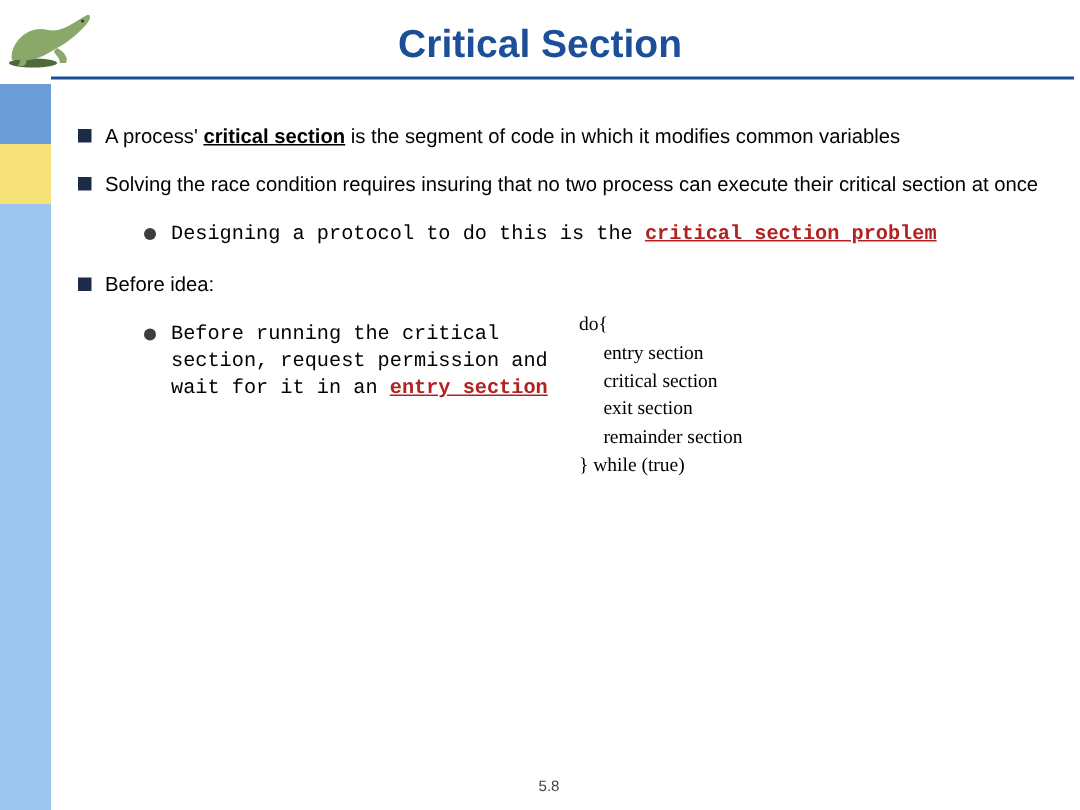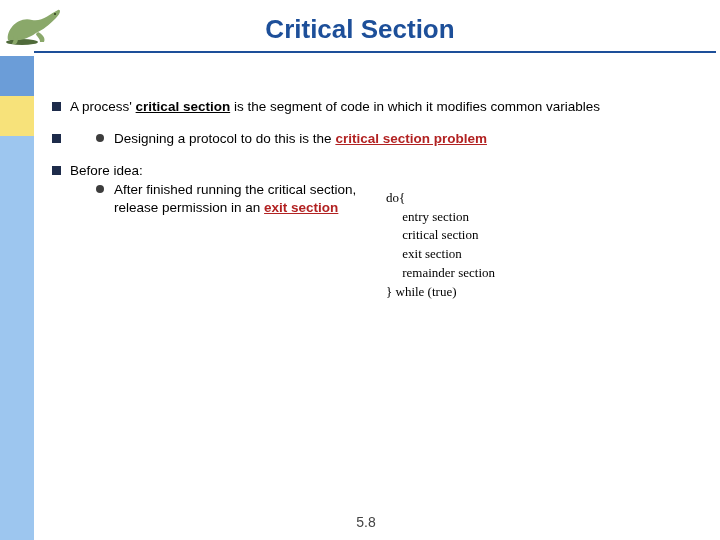--- a/index.html
+++ b/index.html
@@ -40,36 +40,36 @@
   .title-rule {
     border: none;
     border-top: 2px solid #1d4f99;
     margin-left: 34px;
     margin-right: 4px;
   }
   .content {
     position: absolute;
     left: 48px;
     right: 4px;
-    top: 98px;
+    top: 82px;
     font-size: 13.5px;
     line-height: 1.35;
     color: #000;
   }
   .lvl1 { margin-bottom: 14px; position: relative; padding-left: 22px; }
   .lvl1::before {
     content: "";
     position: absolute;
     left: 4px;
     top: 4px;
     width: 9px;
     height: 9px;
     background: #1d2b4a;
   }
-  .lvl2 { margin-top: 0; margin-bottom: 8px; position: relative; padding-left: 44px; }
+  .lvl2 { margin-top: 16px; margin-bottom: 8px; position: relative; padding-left: 44px; font-family: Liberation Mono, monospace; }
   .lvl2::before {
     content: "";
     position: absolute;
     left: 26px;
     top: 4px;
     width: 8px;
     height: 8px;
     background: #3d3d3d;
     border-radius: 50%;
   }
@@ -90,21 +90,21 @@
     line-height: 1.45;
     padding-top: 8px;
     white-space: pre;
   }
   .footer-pg {
     position: absolute;
     left: 12px;
     right: 0;
     bottom: 10px;
     text-align: center;
-    font-size: 14px;
+    font-size: 10px;
     color: #444;
   }
 </style>
 </head>
 <body>
 
 <div class="sidebar">
   <div class="blue-band"></div>
   <div class="yellow-band"></div>
   <div class="lightblue-band"></div>
@@ -123,32 +123,33 @@
 <div class="title">Critical Section</div>
 <hr class="title-rule">
 
 <div class="content">
 
   <div class="lvl1">
     <span>A process' </span><span class="bold uline">critical section</span><span> is the segment of code in which it modifies common variables</span>
   </div>
 
   <div class="lvl1">
+    <span>Solving the race condition requires insuring that no two process can execute their critical section at once</span>
     <div class="lvl2">
       <span>Designing a protocol to do this is the </span><span class="bold uline red">critical section problem</span>
     </div>
   </div>
 
   <div class="lvl1">
     <span>Before idea:</span>
 
     <div class="two-col">
       <div class="left">
         <div class="lvl2">
-          <span>After finished running the critical section,  release permission in an </span><span class="bold uline red">exit section</span>
+          <span>Before running the critical section, request permission and wait for it in an </span><span class="bold uline red">entry section</span>
         </div>
       </div>
       <div class="right"><span>do{</span>
 <span>     entry section</span>
 <span>     critical section</span>
 <span>     exit section</span>
 <span>     remainder section</span>
 <span>} while (true)</span></div>
     </div>
   </div>

